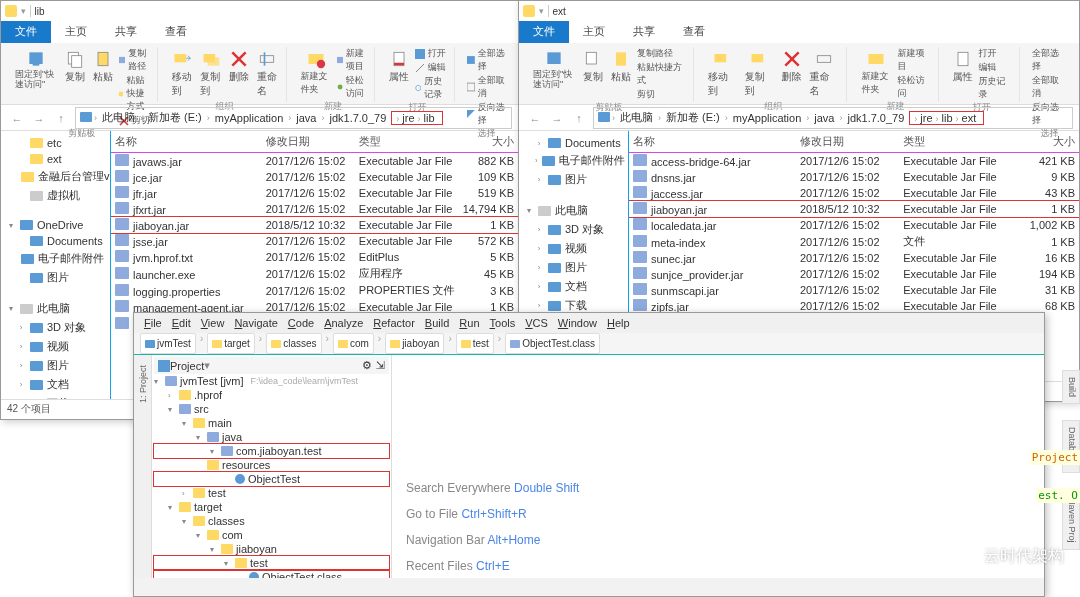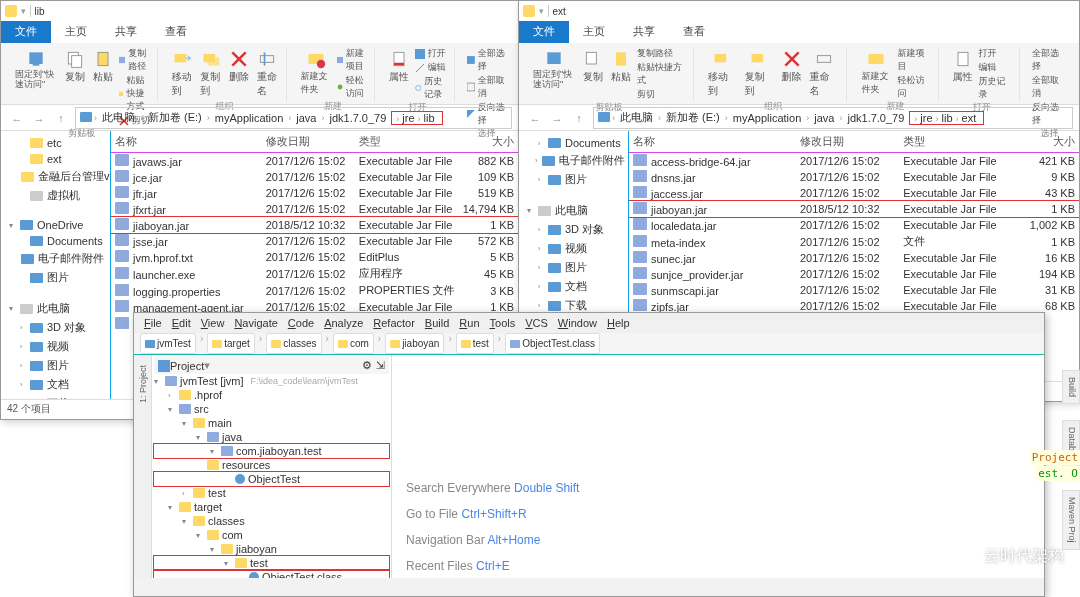--- a/index.html
+++ b/index.html
@@ -929,19 +929,19 @@
         <span>Recent Files</span> <span class="ij-kb">Ctrl+E</span>
       </div>
     </div>
   </div>
 </div>
 
 <div class="ij-right-tab" style="top:370px">Build</div>
 <div class="ij-right-tab" style="top:420px">Database</div>
 <div class="ij-right-tab" style="top:490px">Maven Proj</div>
 <div class="code-frag" style="top:450px;color:#c60">Project</div>
-<div class="code-frag" style="top:466px;color:#090">est. O</div>
+<div class="code-frag" style="top:488px;color:#090">est. O</div>
 
 <div class="watermark">
   <span class="bub"></span>
   <span class="bub" style="opacity:0.6"></span>
   <span>云时代架构</span>
 </div>
 
 </body></html>

